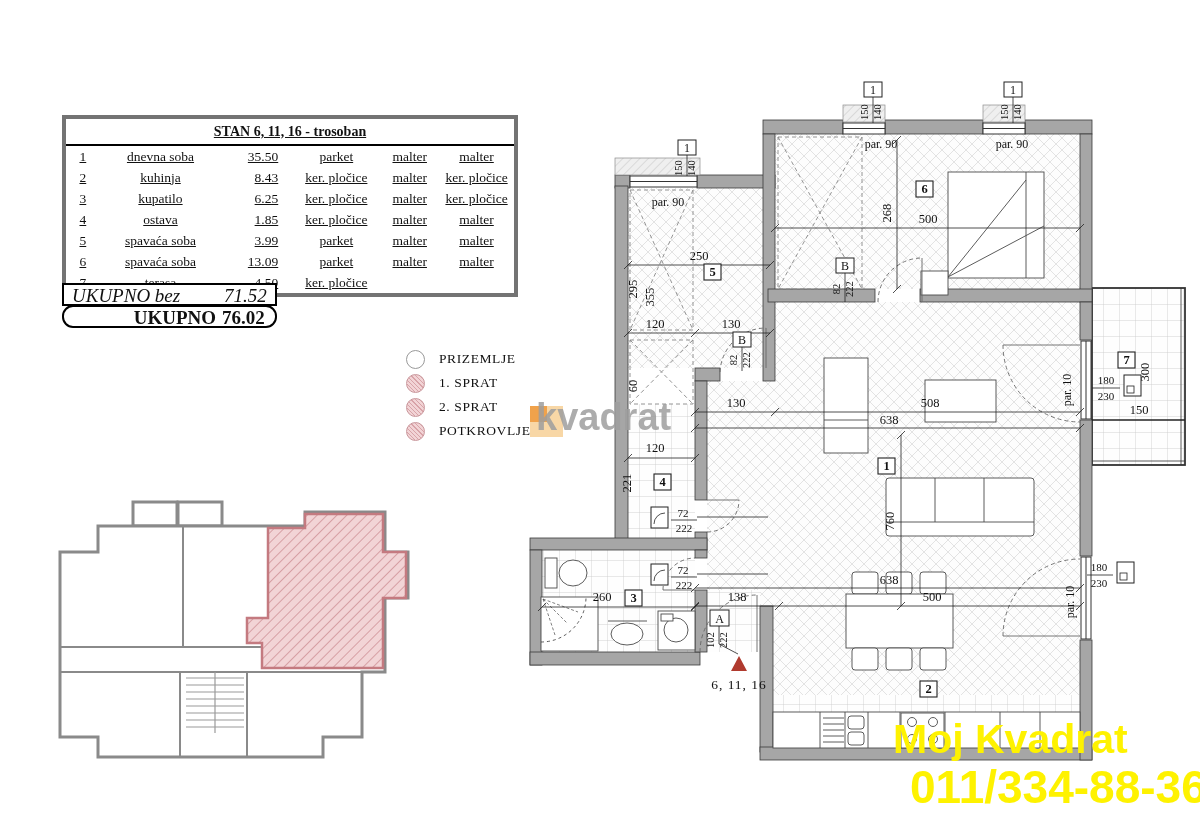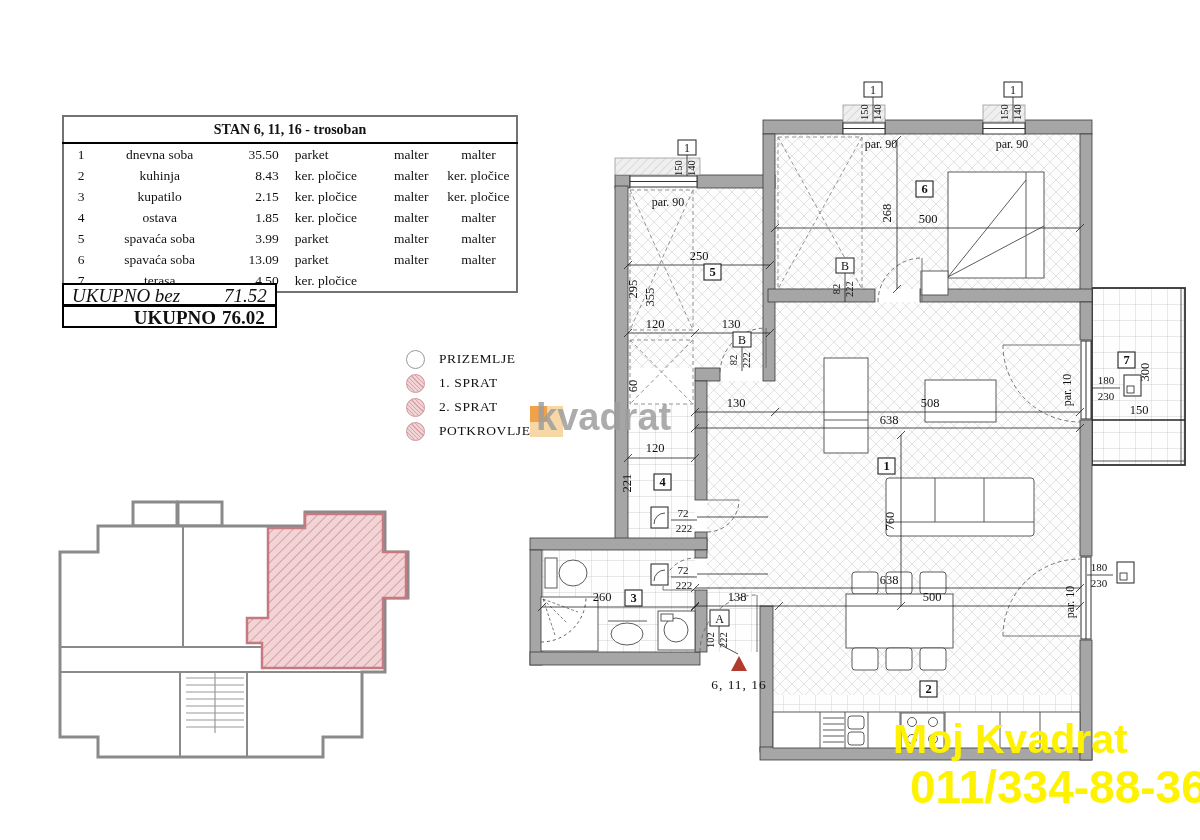--- a/index.html
+++ b/index.html
@@ -1,33 +1,33 @@
 <!DOCTYPE html>
 <html><head>
 <meta charset="utf-8">
 <style>
   html,body{margin:0;padding:0;background:#fff;}
   #canvas{position:relative;width:1200px;height:840px;background:#fff;overflow:hidden;
           font-family:"Liberation Serif",serif;color:#111;}
   
   #spec-table{position:absolute;left:62px;top:115px;width:456px;border-collapse:collapse;
-              border:2px solid #737373;font-size:13.5px;}
+              border:4px solid #737373;font-size:13.5px;text-decoration:underline;}
   #spec-table td{padding:1px 2px;height:19px;white-space:nowrap;}
   #spec-table .title-cell{font-weight:bold;text-align:center;font-size:14px;
               border-bottom:2px solid #000;height:23px;}
   .c-num{text-align:center;width:38px;}
   .c-name{text-align:center;width:118px;padding-left:8px!important;}
   .c-area{text-align:right;width:72px;padding-right:14px!important;}
-  .c-floor{text-align:left;width:92px;}
+  .c-floor{text-align:center;width:92px;}
   .c-wall{text-align:center;width:62px;}
   .c-ceil{text-align:center;width:74px;}
   .total-box{position:absolute;left:62px;width:215px;height:23px;border:2px solid #000;
              background:#fff;display:flex;font-size:19px;box-sizing:border-box;}
   #subtotal-box{top:283px;font-style:italic;}
-  #total-box{top:305px;font-weight:bold;}
+  #total-box{top:305px;font-weight:bold;border-radius:11px;}
   #subtotal-box .tlabel{flex:0 0 152px;padding-left:8px;}
   #total-box .tlabel{flex:0 0 152px;text-align:right;padding-right:6px;}
   .tvalue{flex:1;text-align:left;}
   
   #legend{position:absolute;left:406px;top:347px;}
   .legend-row{display:flex;align-items:center;height:24px;}
   .legend-swatch{width:19px;height:19px;border-radius:50%;border:1px solid #999;
                  box-sizing:border-box;margin-right:14px;background:#fff;}
   .legend-swatch.hatched{border:1px solid #c9969b;background:
      repeating-linear-gradient(45deg,#f2d4d6 0 2px,#d8a3a8 2px 3px);}
@@ -68,21 +68,21 @@
       <td class="c-num">2</td>
       <td class="c-name">kuhinja</td>
       <td class="c-area">8.43</td>
       <td class="c-floor">ker. pločice</td>
       <td class="c-wall">malter</td>
       <td class="c-ceil">ker. pločice</td>
     </tr>
     <tr>
       <td class="c-num">3</td>
       <td class="c-name">kupatilo</td>
-      <td class="c-area">2.15</td>
+      <td class="c-area">6.25</td>
       <td class="c-floor">ker. pločice</td>
       <td class="c-wall">malter</td>
       <td class="c-ceil">ker. pločice</td>
     </tr>
     <tr>
       <td class="c-num">4</td>
       <td class="c-name">ostava</td>
       <td class="c-area">1.85</td>
       <td class="c-floor">ker. pločice</td>
       <td class="c-wall">malter</td>

